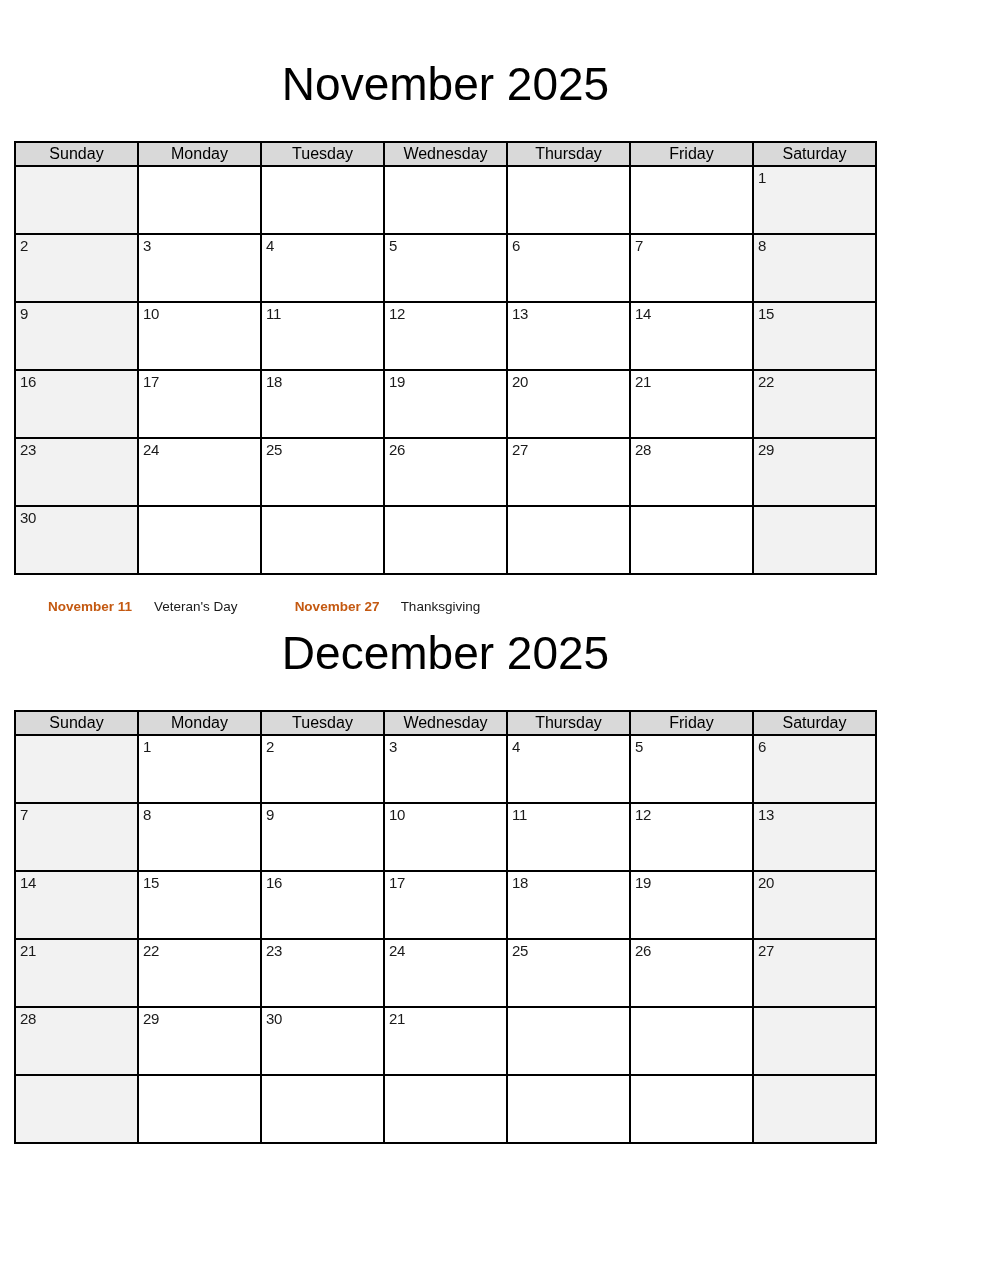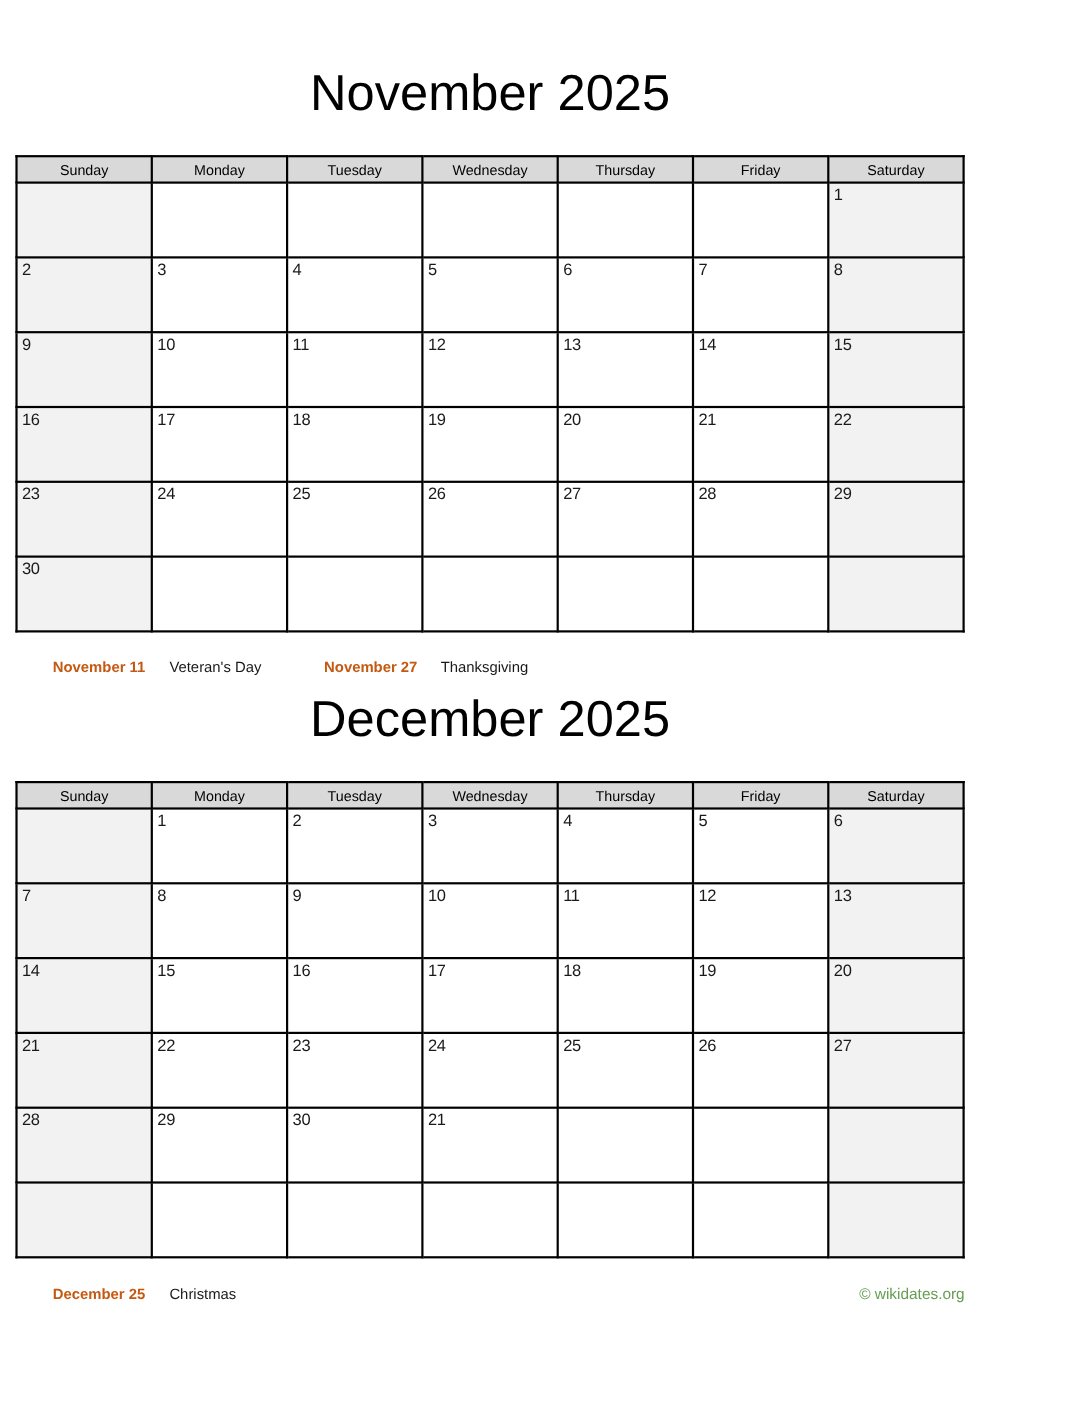--- a/index.html
+++ b/index.html
@@ -25,21 +25,21 @@
   .month + .month .month-title { margin-top: 9px; }
   table.calendar {
     border-collapse: collapse;
     table-layout: fixed;
     width: 863px;
     margin: 27px auto 0 auto;
   }
   table.calendar th {
     background: #d9d9d9;
     border: 2px solid #000;
-    font-size: 13px;
+    font-size: 16px;
     font-weight: 400;
     height: 20px;
     padding: 1px 0;
     text-align: center;
   }
   table.calendar td {
     border: 2px solid #000;
     height: 65px;
     vertical-align: top;
     background: #ffffff;
@@ -50,21 +50,21 @@
     font-size: 15px;
     line-height: 19px;
     letter-spacing: -0.3px;
     color: #1a1a1a;
   }
   .holiday-row {
     width: 863px;
     margin: 24px auto 0 auto;
     display: flex;
     justify-content: space-between;
-    align-items: center;
+    align-items: flex-start;
     font-size: 13.5px;
     padding-left: 34px;
     box-sizing: border-box;
   }
   .holiday-item { display: inline-block; margin-right: 57px; }
   .holiday-date {
     color: #c45911;
     font-weight: bold;
     display: inline-block;
     min-width: 90px;
@@ -221,19 +221,15 @@
               <td class="weekend"></td>
               <td></td>
               <td></td>
               <td></td>
               <td></td>
               <td></td>
               <td class="weekend"></td>
             </tr>
           </tbody>
         </table>
-        <div class="holiday-row">
-          <div><span class="holiday-item"><span class="holiday-date">December 25</span><span class="holiday-name">Christmas</span></span></div>
-          <span class="copyright">© wikidates.org</span>
-        </div>
       </section>
     </div>
 </div>
 
 </body></html>

